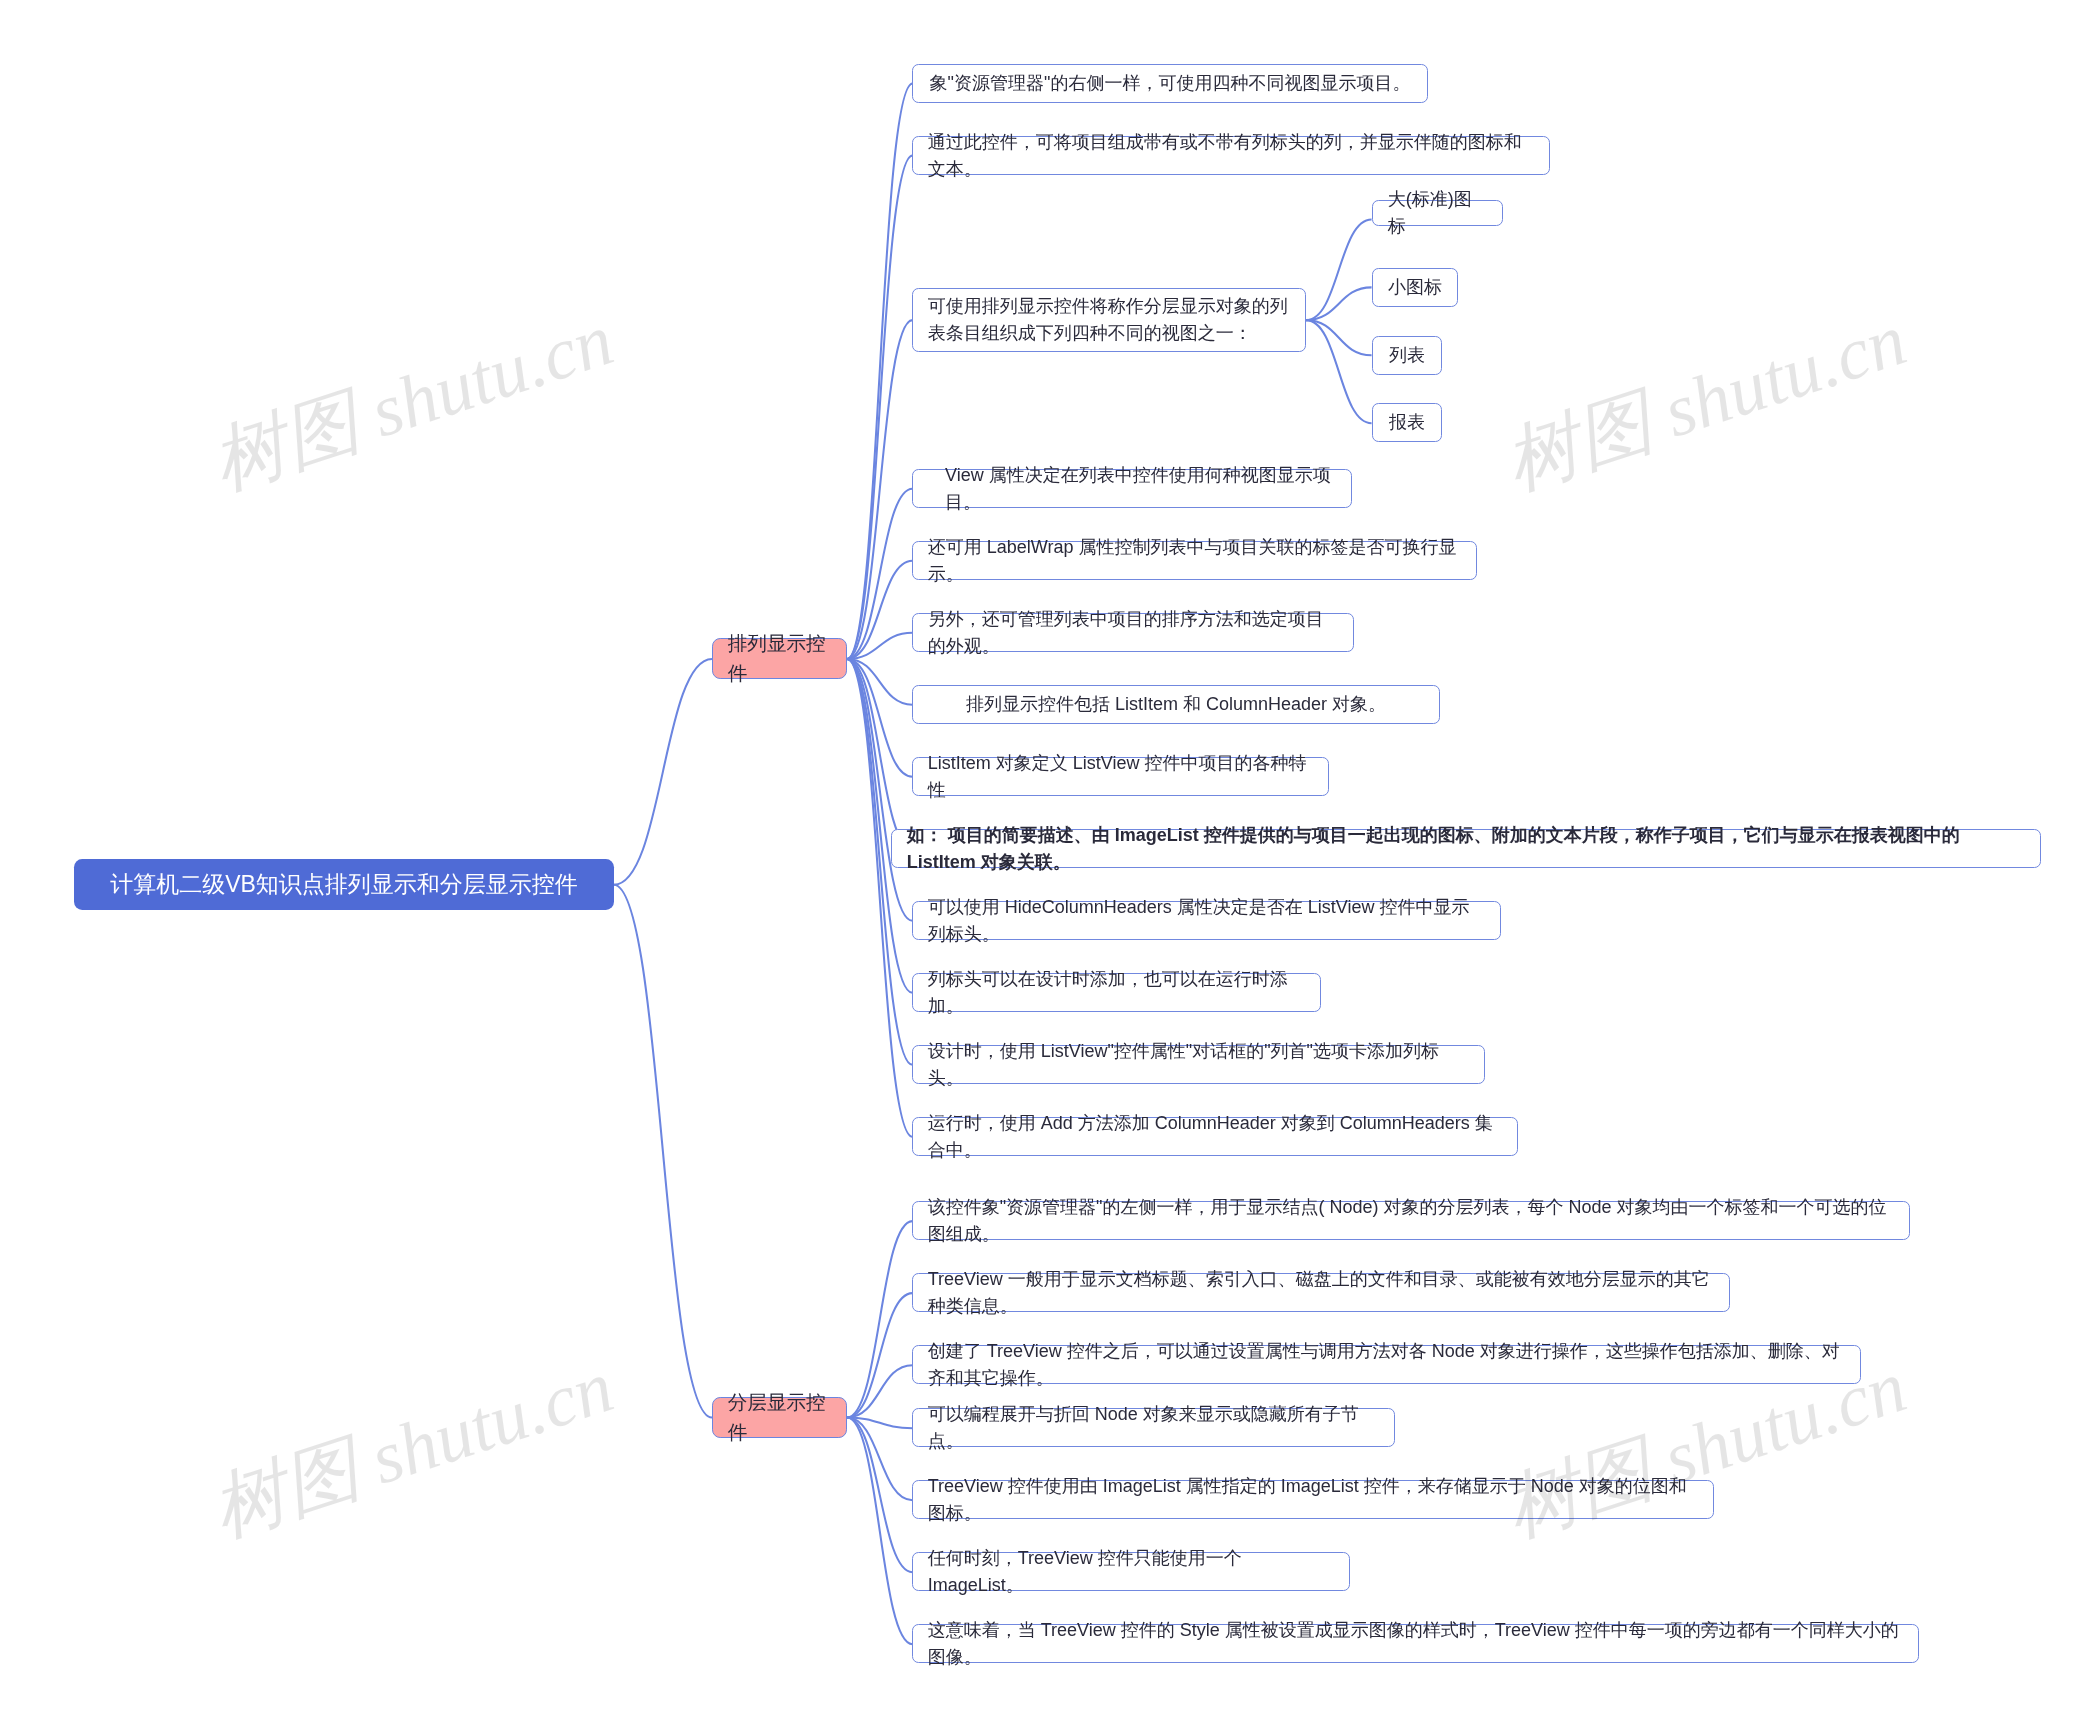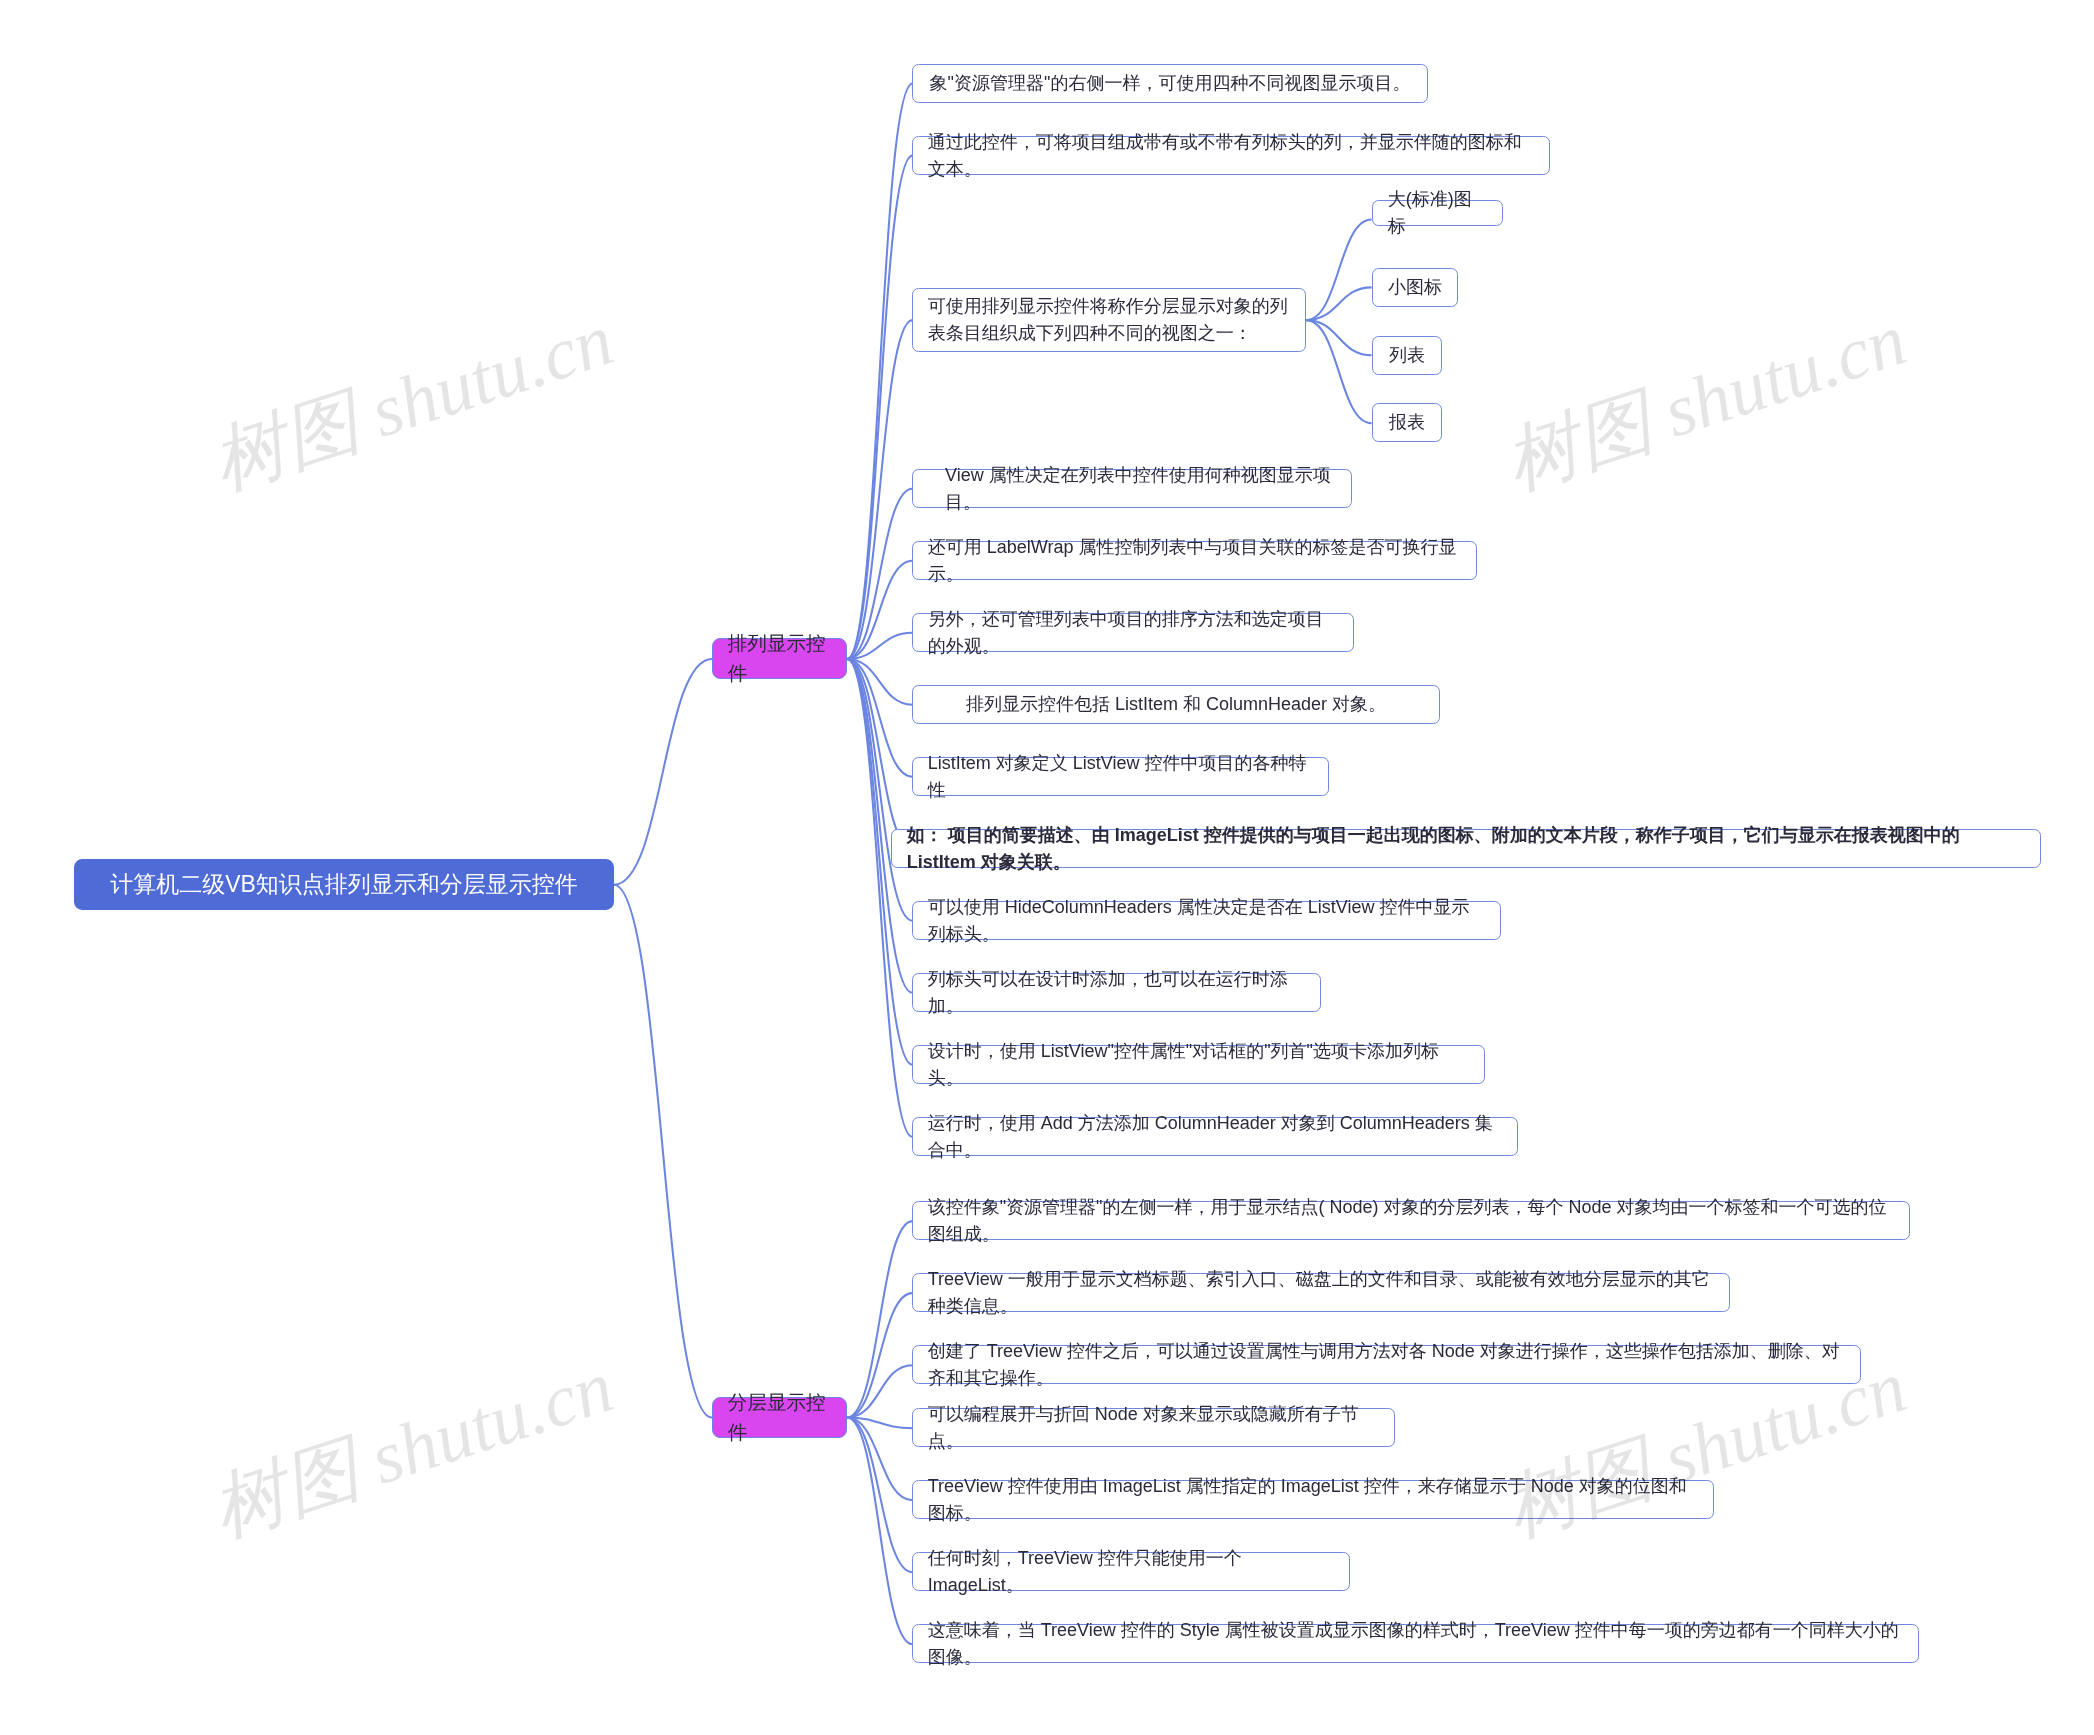--- a/index.html
+++ b/index.html
@@ -38,21 +38,21 @@
   .root {
     background: #4f6bd6;
     color: #ffffff;
     font-size: 23px;
     font-weight: 500;
     border-radius: 8.2px;
     text-align: center;
     justify-content: center;
   }
   .branch {
-    background: #d946ef;
+    background: #fca5a5;
     border: 1.6px solid #6b85e0;
     font-size: 19.6px;
     color: #2a2a3a;
     border-radius: 8.2px;
     justify-content: center;
   }
   .leaf {
     background: #ffffff;
     border: 1.6px solid #7188df;
     border-radius: 6.5px;

